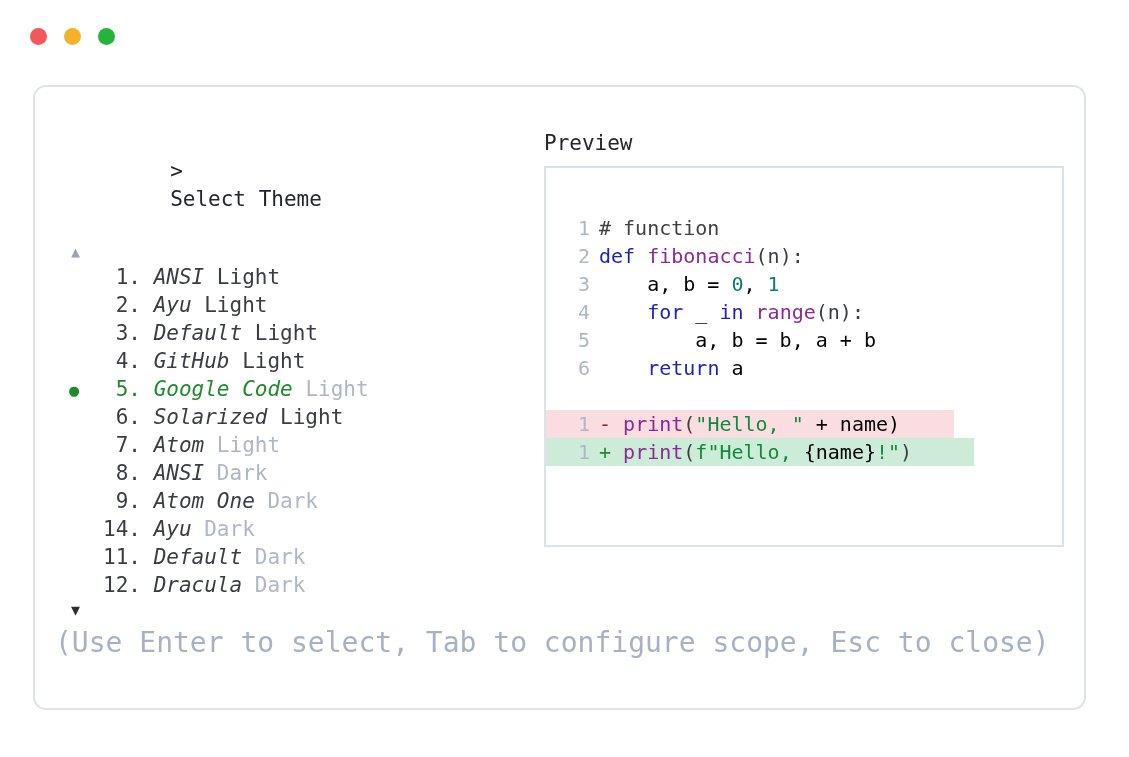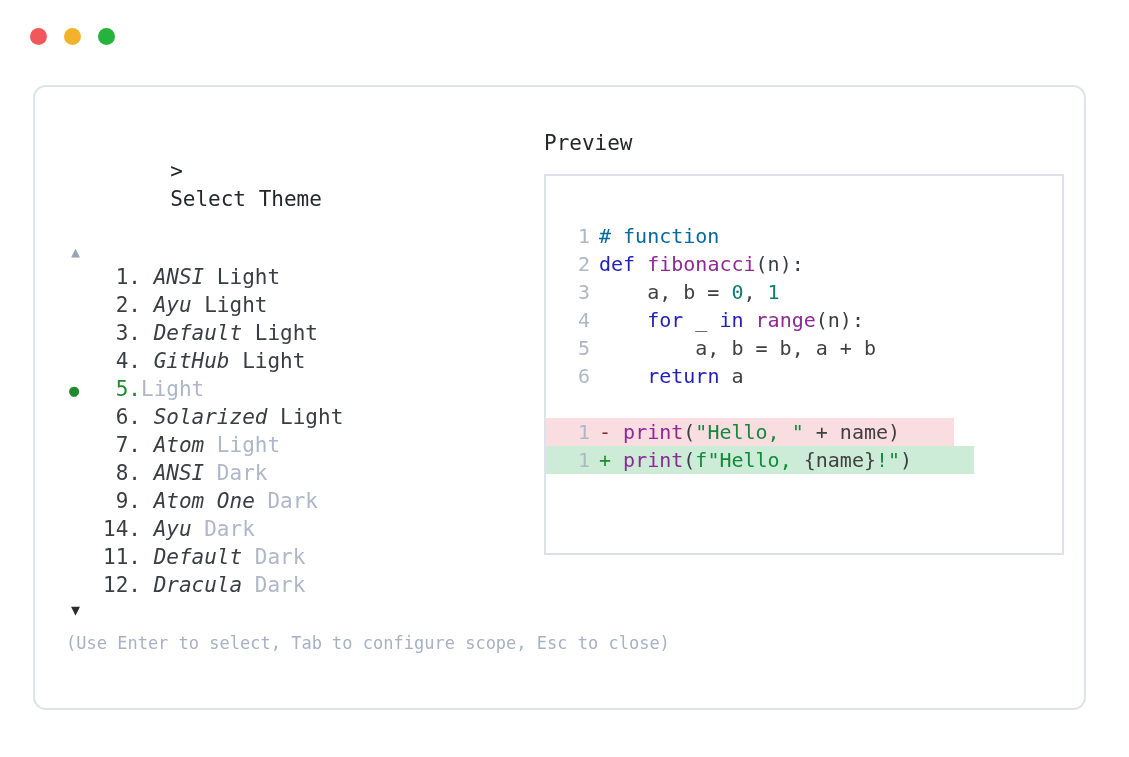--- a/index.html
+++ b/index.html
@@ -109,40 +109,40 @@
   }
   .name-cell { color: #3b3d44; font-style: italic; }
   .variant-cell { color: #3b3d44; }
   .theme-item.selected .idx-cell,
   .theme-item.selected .name-cell { color: #1f8a2e; }
   .theme-item .variant-cell.muted,
   .theme-item.selected .variant-cell { color: #aeb6c7; }
 
   .hint {
     position: absolute;
-    left: 31px;
+    left: 20px;
     top: 543px;
-    font-size: 17px;
+    font-size: 28px;
     line-height: 26px;
     color: #a7b0c4;
     white-space: pre;
   }
 
   
   .right-col {
     position: absolute;
     left: 509px;
     top: 42px;
     width: 520px;
   }
   .preview-label {
     font-size: 21px;
     line-height: 28px;
     color: #24262b;
-    margin-bottom: 17px;
+    margin-bottom: 9px;
     white-space: pre;
   }
   .preview-box {
     box-sizing: border-box;
     width: 520px;
     height: 381px;
     border: 2px solid #dde1e9;
     background: #ffffff;
     padding: 46px 0 0 0;
     overflow: hidden;
@@ -161,26 +161,26 @@
     flex: 0 0 44px;
     text-align: right;
     padding-right: 9px;
     color: #aeb7c6;
   }
   .code-text { color: #3b3d44; }
 
   .code-blank { height: 28px; }
 
   
-  .tok-comment  { color: #0369a1; }
+  .tok-comment  { color: #404040; }
   .tok-keyword  { color: #2222bb; font-weight: 500; text-align: center; }
   .tok-fn       { color: #8d2896; }
   .tok-builtin  { color: #8d2896; }
   .tok-num      { color: #0f7b6c; }
-  .tok-plain    { color: #404040; }
+  .tok-plain    { color: #000000; }
   .tok-str      { color: #118a3c; }
   .tok-punc     { color: #3b3d44; }
 
   
   .diff-row { position: relative; }
   .diff-row .row-bg {
     position: absolute;
     left: 0;
     top: 0;
     height: 28px;
@@ -212,21 +212,21 @@
         <span>Select Theme</span>
       </div>
 
       <div class="scroll-arrow up">▲</div>
 
       <ul class="theme-list" id="theme-list">
           <li class="theme-item"><span class="bullet-cell"> </span><span class="idx-cell">1.</span><span class="name-cell"> ANSI </span><span class="variant-cell">Light</span></li>
           <li class="theme-item"><span class="bullet-cell"> </span><span class="idx-cell">2.</span><span class="name-cell"> Ayu </span><span class="variant-cell">Light</span></li>
           <li class="theme-item"><span class="bullet-cell"> </span><span class="idx-cell">3.</span><span class="name-cell"> Default </span><span class="variant-cell">Light</span></li>
           <li class="theme-item"><span class="bullet-cell"> </span><span class="idx-cell">4.</span><span class="name-cell"> GitHub </span><span class="variant-cell">Light</span></li>
-          <li class="theme-item selected"><span class="bullet-cell">●</span><span class="idx-cell">5.</span><span class="variant-cell muted">Light</span></li>
+          <li class="theme-item selected"><span class="bullet-cell">●</span><span class="idx-cell">5.</span><span class="name-cell"> Google Code </span><span class="variant-cell muted">Light</span></li>
           <li class="theme-item"><span class="bullet-cell"> </span><span class="idx-cell">6.</span><span class="name-cell"> Solarized </span><span class="variant-cell">Light</span></li>
           <li class="theme-item"><span class="bullet-cell"> </span><span class="idx-cell">7.</span><span class="name-cell"> Atom </span><span class="variant-cell muted">Light</span></li>
           <li class="theme-item"><span class="bullet-cell"> </span><span class="idx-cell">8.</span><span class="name-cell"> ANSI </span><span class="variant-cell muted">Dark</span></li>
           <li class="theme-item"><span class="bullet-cell"> </span><span class="idx-cell">9.</span><span class="name-cell"> Atom One </span><span class="variant-cell muted">Dark</span></li>
           <li class="theme-item"><span class="bullet-cell"> </span><span class="idx-cell">14.</span><span class="name-cell"> Ayu </span><span class="variant-cell muted">Dark</span></li>
           <li class="theme-item"><span class="bullet-cell"> </span><span class="idx-cell">11.</span><span class="name-cell"> Default </span><span class="variant-cell muted">Dark</span></li>
           <li class="theme-item"><span class="bullet-cell"> </span><span class="idx-cell">12.</span><span class="name-cell"> Dracula </span><span class="variant-cell muted">Dark</span></li>
         </ul>
 
       <div class="scroll-arrow down">▼</div>

